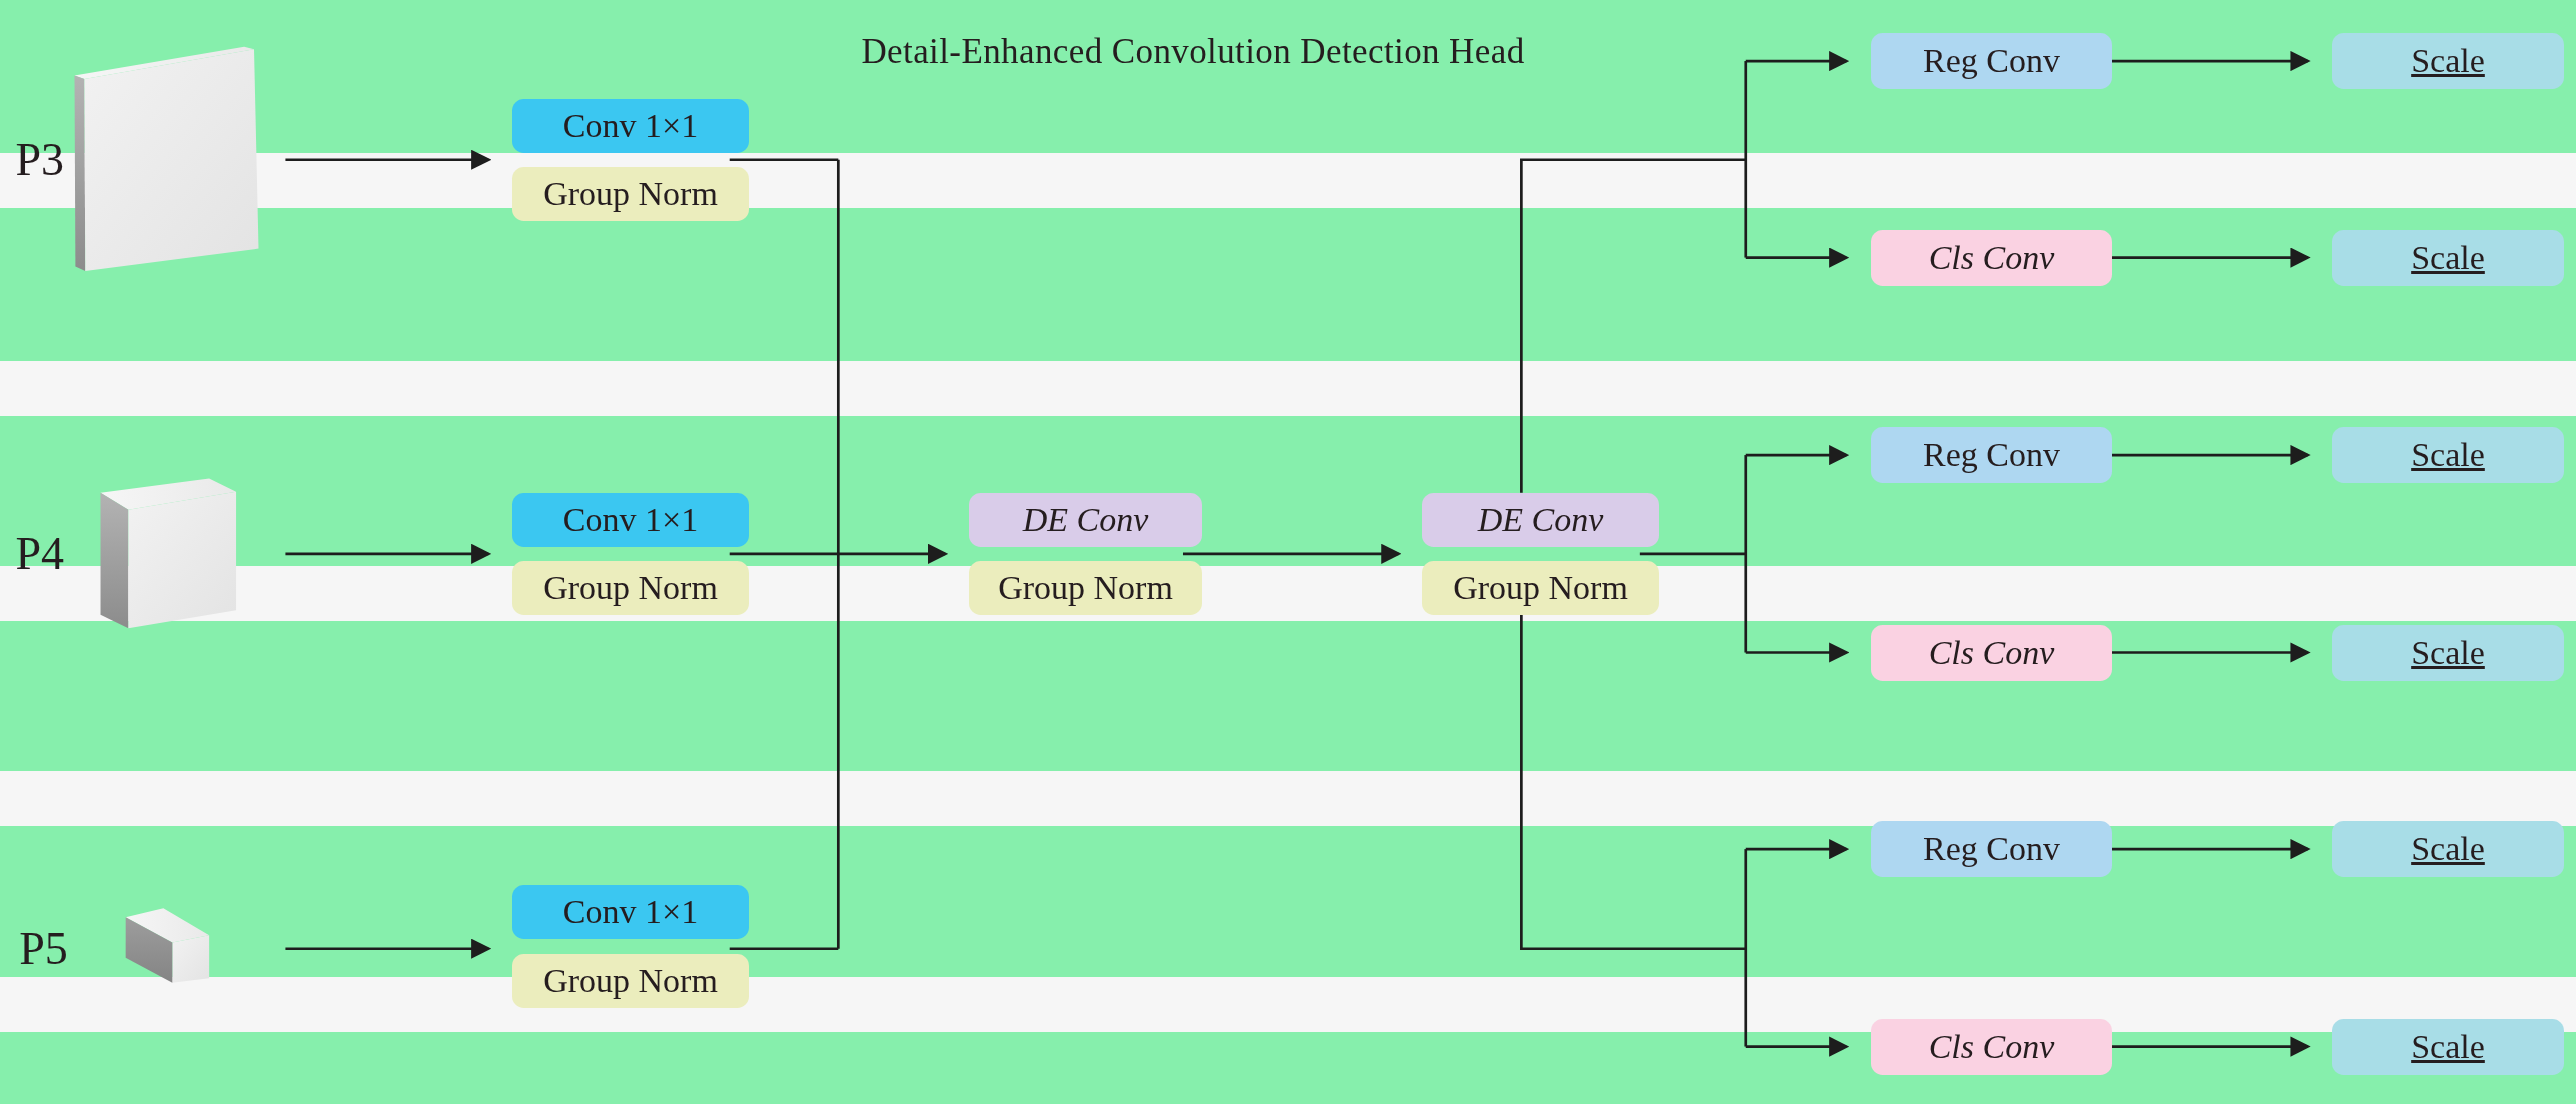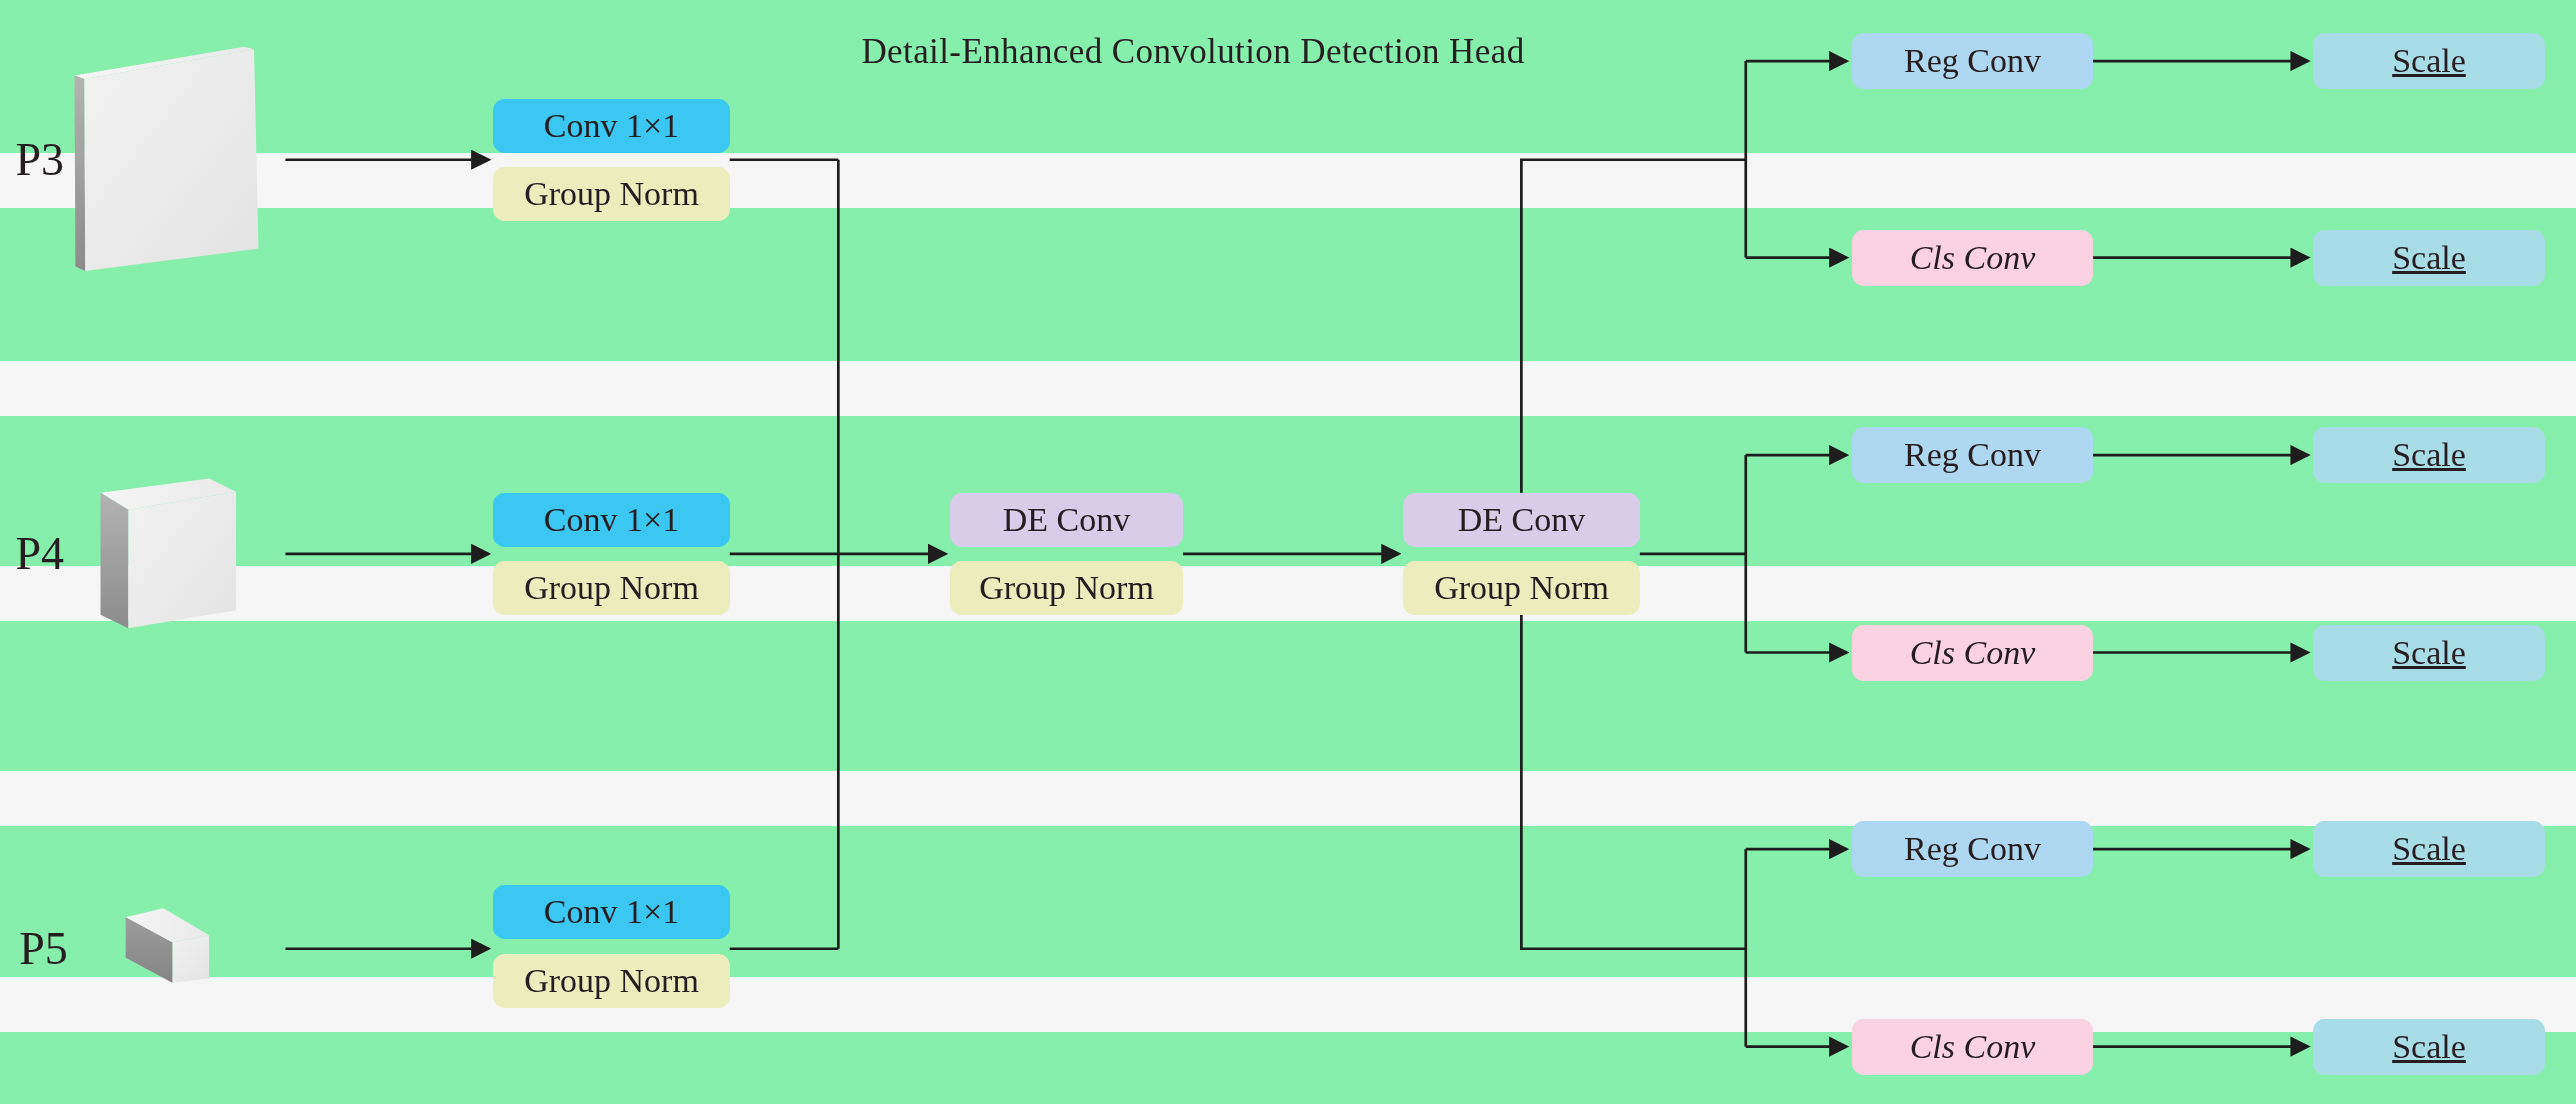--- a/index.html
+++ b/index.html
@@ -26,24 +26,25 @@
     position:absolute;
     display:flex;align-items:center;justify-content:center;
     font-size:46px;
   }
   .box{
     position:absolute;
     display:flex;align-items:center;justify-content:center;
     border-radius:11.7px;
     font-size:34px;
     white-space:nowrap;
+    margin-left:19px;
   }
   .c-conv{background:var(--conv1x1,#3bc7f1);}
   .c-norm{background:var(--group-norm,#ebedbd);}
-  .c-de{background:var(--de-conv,#d9cce9);}
+  .c-de{background:var(--de-conv,#d9cce9);font-style:italic;}
   .c-reg{background:var(--reg-conv,#aed7f1);}
   .c-cls{background:var(--cls-conv,#fad2e2);font-style:italic;}
   .c-scale{background:var(--scale,#a8dde7);text-decoration:underline;}
   .wires{position:absolute;left:0;top:0;}
   .wire{fill:none;stroke:var(--line,#1d1d1d);stroke-width:3px;}
   .arrowhead{fill:var(--line,#1d1d1d);}
 </style>
 </head>
 <body>
 

